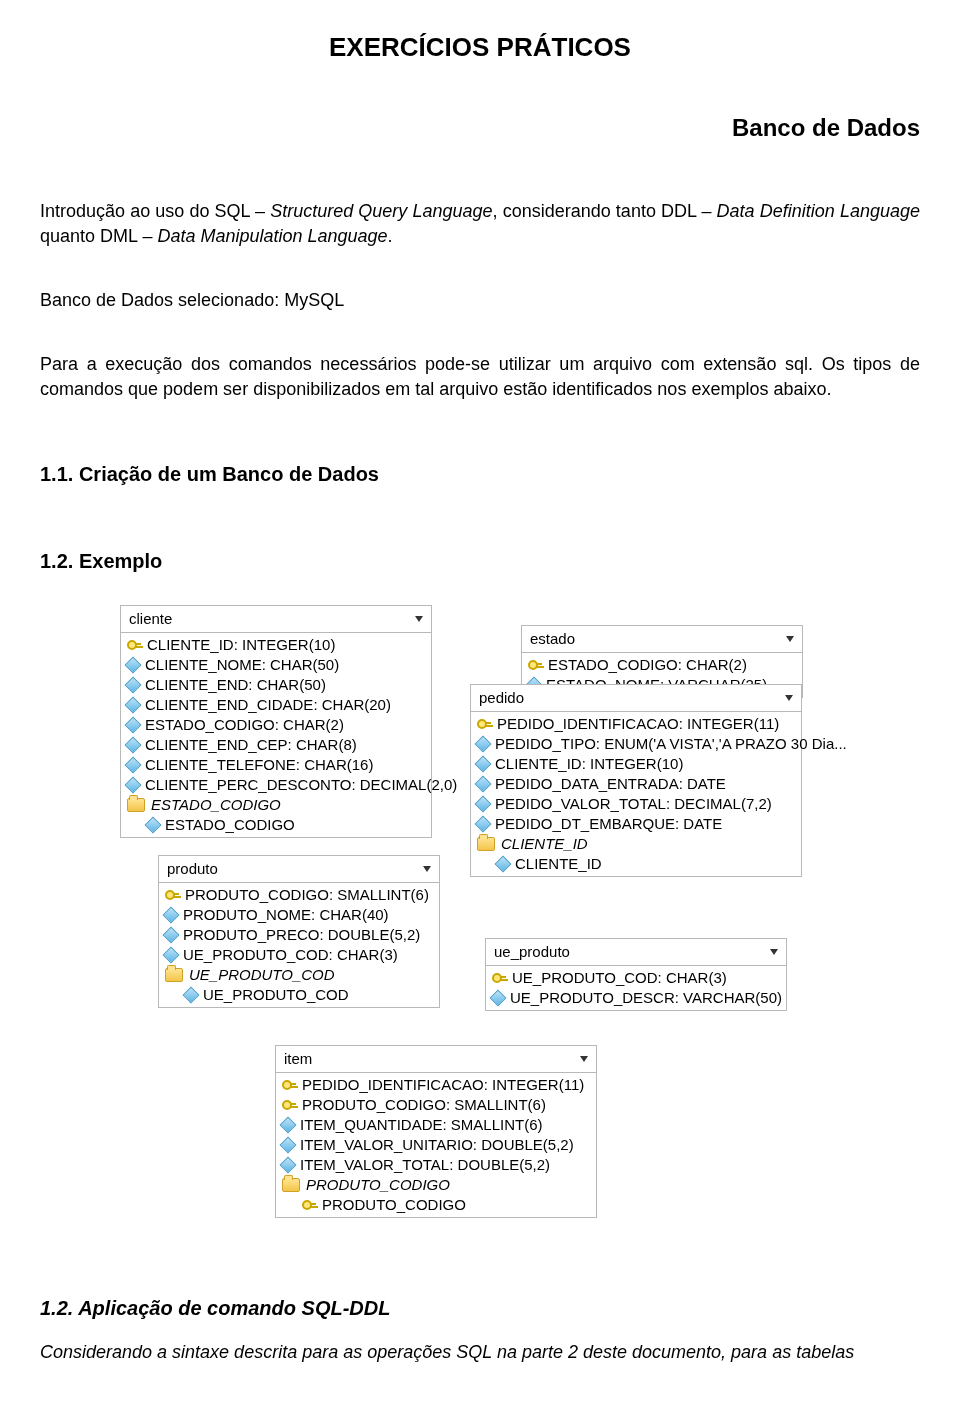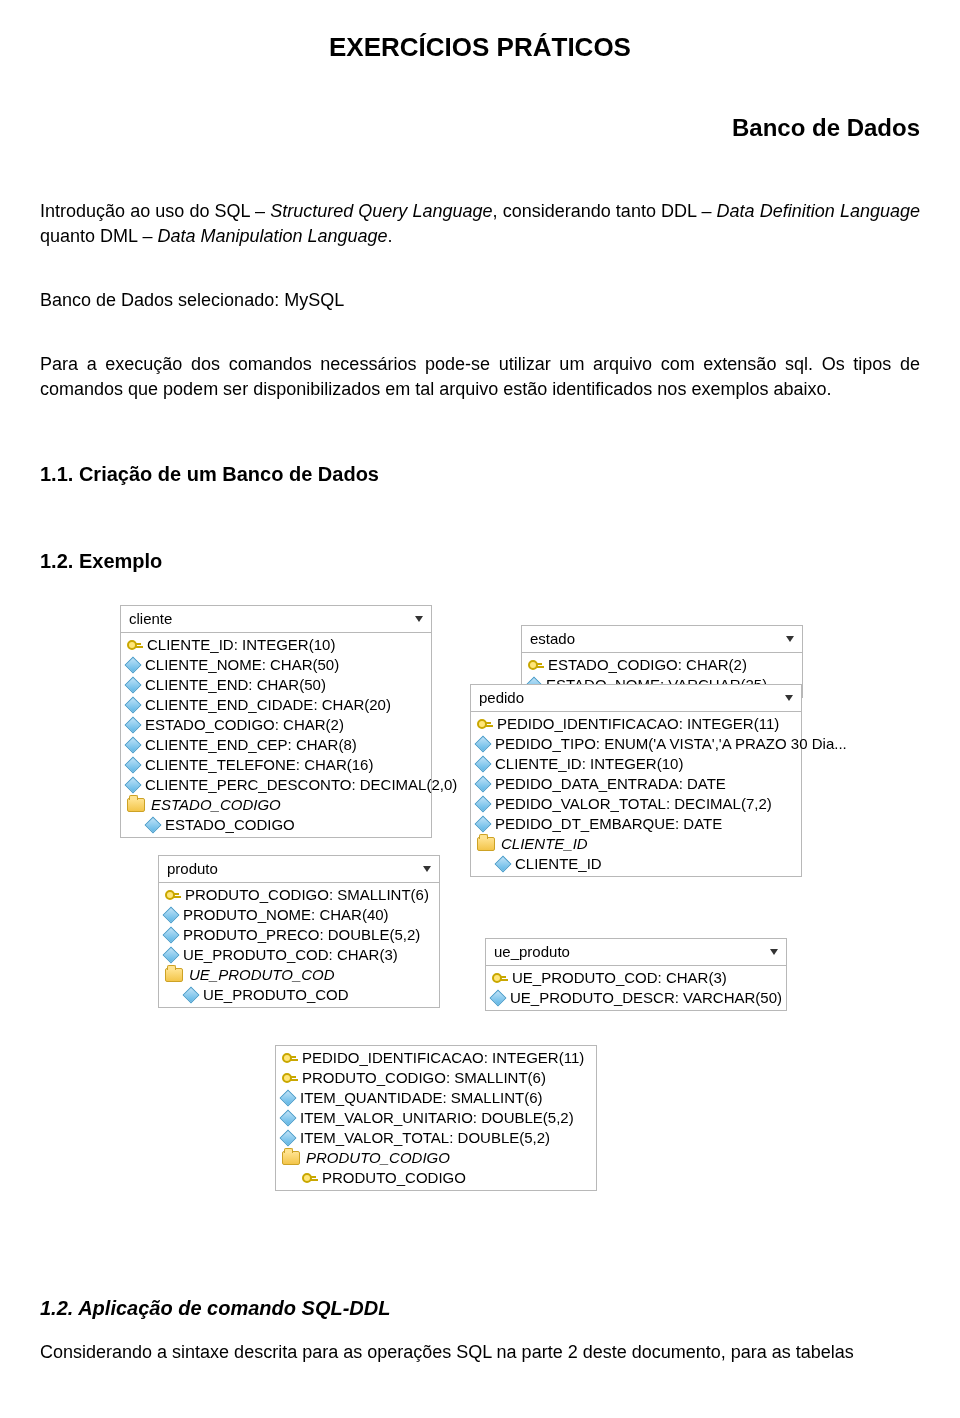--- a/index.html
+++ b/index.html
@@ -305,20 +305,24 @@
           <span class="txt">UE_PRODUTO_COD: CHAR(3)</span>
         </div>
         <div class="row">
           <span class="icon-diamond"></span>
           <span class="txt">UE_PRODUTO_DESCR: VARCHAR(50)</span>
         </div>
       </div>
   </div>
 
   <div class="tbox" style="left:155px; top:440px; width:320px;">
+    <div class="tbox-header">
+      <span>item</span>
+      <span class="dropdown-arrow"></span>
+    </div>
     <div class="tbox-body" id="body-item">
         <div class="row">
           <span class="icon-key"></span>
           <span class="txt">PEDIDO_IDENTIFICACAO: INTEGER(11)</span>
         </div>
         <div class="row">
           <span class="icon-key"></span>
           <span class="txt">PRODUTO_CODIGO: SMALLINT(6)</span>
         </div>
         <div class="row">
@@ -341,13 +345,13 @@
           <span class="icon-key"></span>
           <span class="txt">PRODUTO_CODIGO</span>
         </div>
       </div>
   </div>
 
 </div>
 
 <h3 class="section-h2">1.2.     Aplicação de comando SQL-DDL</h3>
 
-<p class="paragraph" style="margin-bottom:0;">Considerando a sintaxe descrita para as operações SQL na parte 2 deste documento, para as tabelas</p>
+<p class="paragraph" style="margin-bottom:0;font-style:italic;">Considerando a sintaxe descrita para as operações SQL na parte 2 deste documento, para as tabelas</p>
 
 </body></html>

